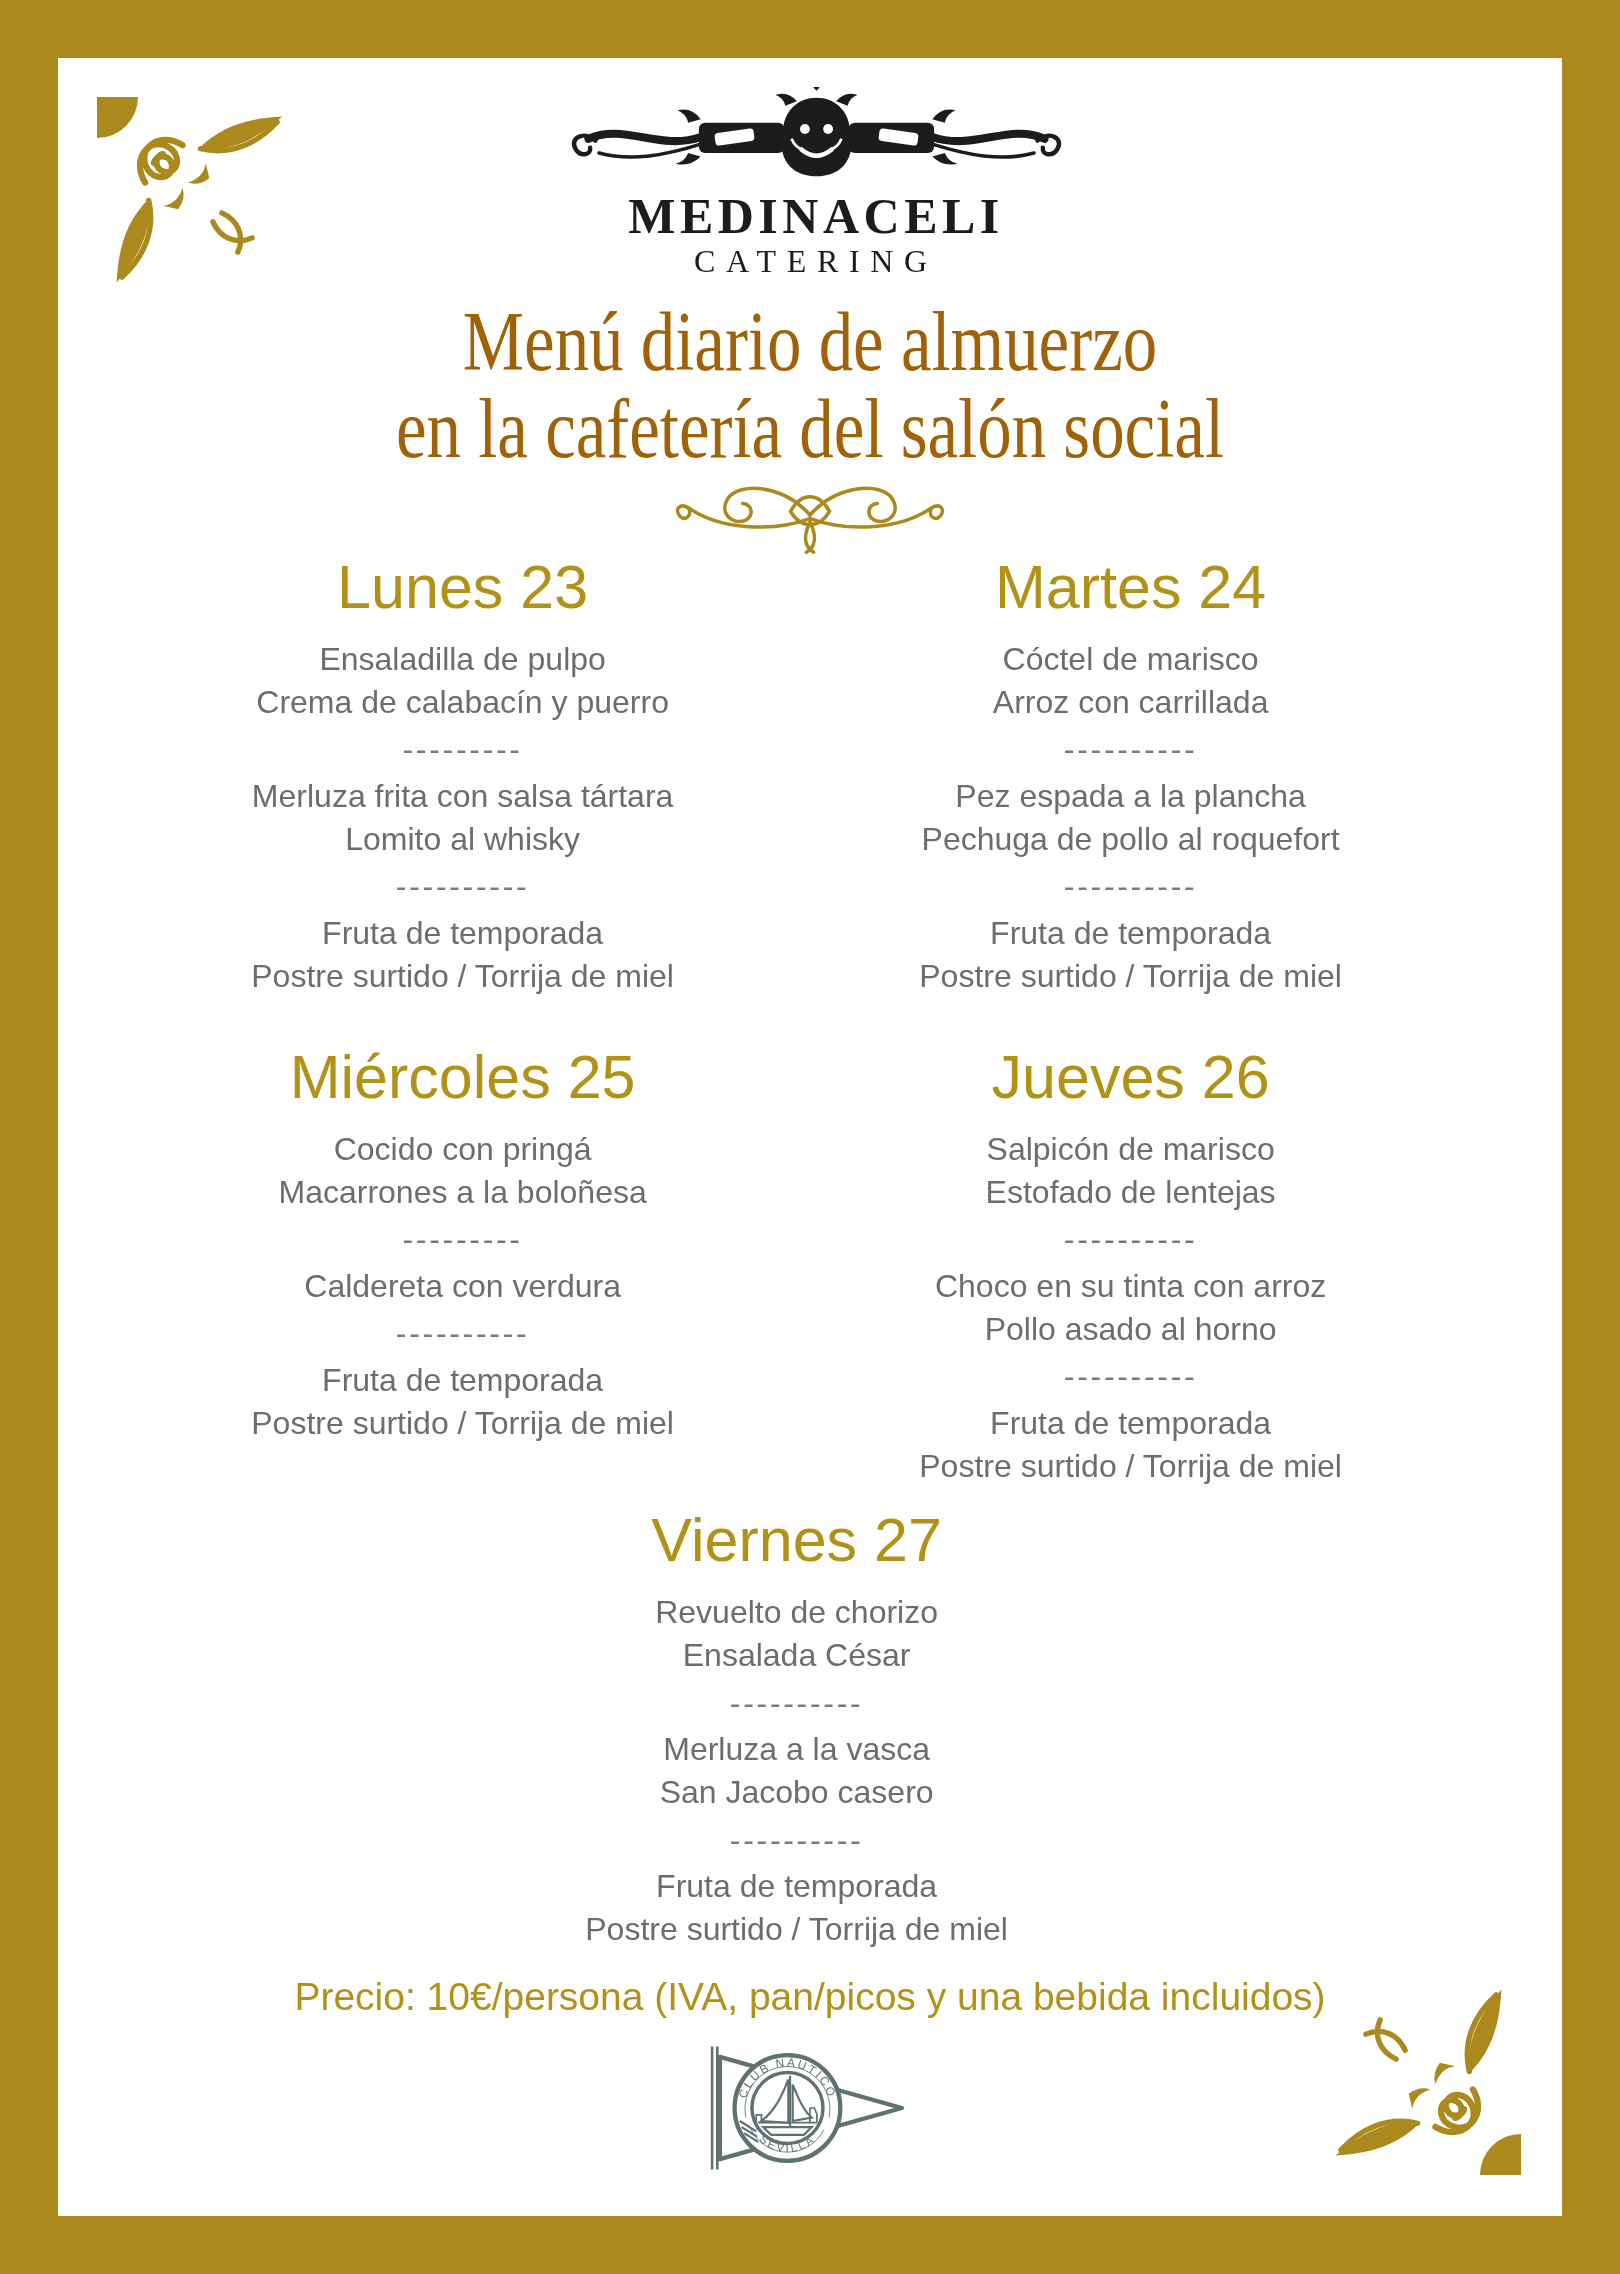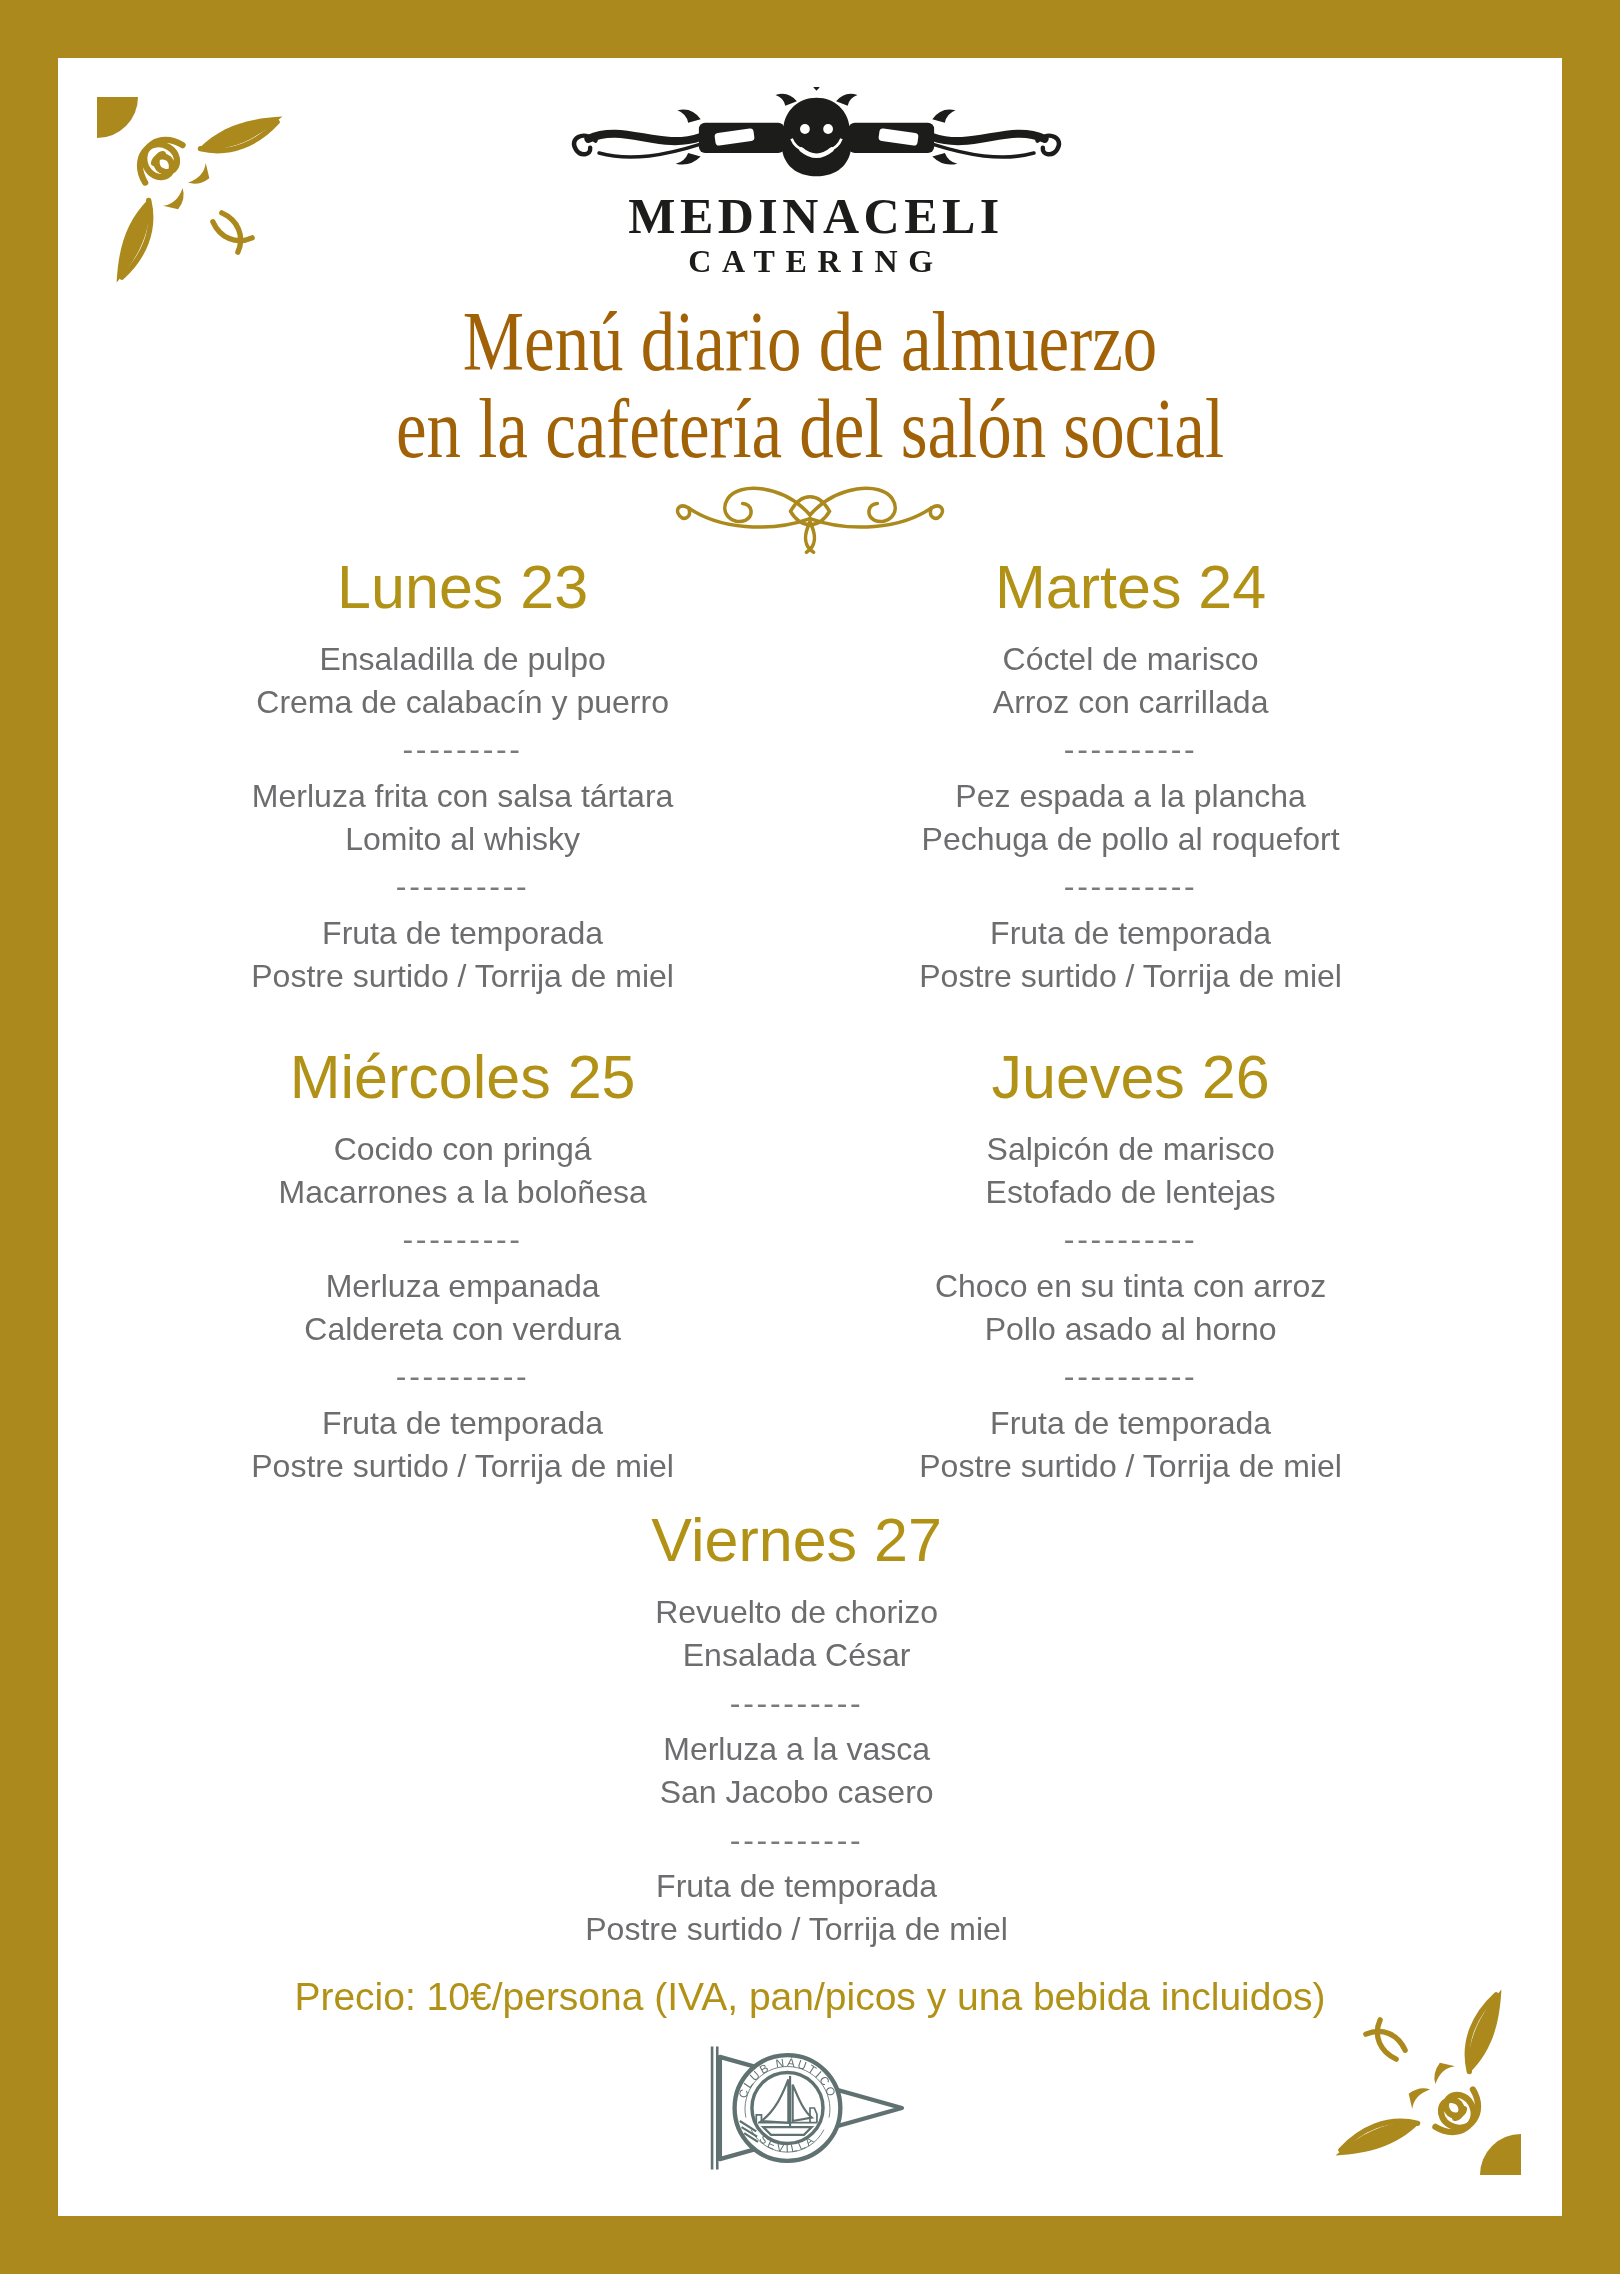--- a/index.html
+++ b/index.html
@@ -15,21 +15,21 @@
   .corner.br{bottom:41px;right:41px;transform:rotate(180deg);}
   
   .header{text-align:center;margin-top:28.5px;padding-left:12px;}
   .engraving{display:block;margin:0 auto;width:499px;height:100px;}
   .brand-name{
     font-family:"Liberation Serif",serif;font-weight:700;
     font-size:50px;line-height:53px;letter-spacing:4.5px;
     color:#1c1c1a;margin:3.6px 0 0 0;
   }
   .brand-sub{
-    font-family:"Liberation Serif",serif;font-weight:700;
+    font-family:"Liberation Serif",serif;font-weight:400;
     font-size:32px;line-height:37px;letter-spacing:10.7px;
     color:#1c1c1a;margin:0;
   }
   .title{
     margin:18px 0 0 0;text-align:center;font-weight:400;
     font-family:"Liberation Serif",serif;
     font-size:84px;line-height:87px;color:#a16207;
   }
   .title-line{display:block;transform:scaleX(0.82);transform-origin:center;}
   .divider{display:block;margin:3.6px auto 0;width:276px;height:78px;}
@@ -159,21 +159,20 @@
         <p class="day-line">Postre surtido / Torrija de miel</p>
       </section>
     </div>
 
     <div class="day-row row2">
       <section class="day">
         <h2 class="day-name">Miércoles 25</h2>
         <p class="day-line">Cocido con pringá</p>
         <p class="day-line">Macarrones a la boloñesa</p>
         <p class="day-line sep">---------</p>
-        <p class="day-line">Merluza empanada</p>
         <p class="day-line">Caldereta con verdura</p>
         <p class="day-line sep">----------</p>
         <p class="day-line">Fruta de temporada</p>
         <p class="day-line">Postre surtido / Torrija de miel</p>
       </section>
       <section class="day">
         <h2 class="day-name">Jueves 26</h2>
         <p class="day-line">Salpicón de marisco</p>
         <p class="day-line">Estofado de lentejas</p>
         <p class="day-line sep">----------</p>

